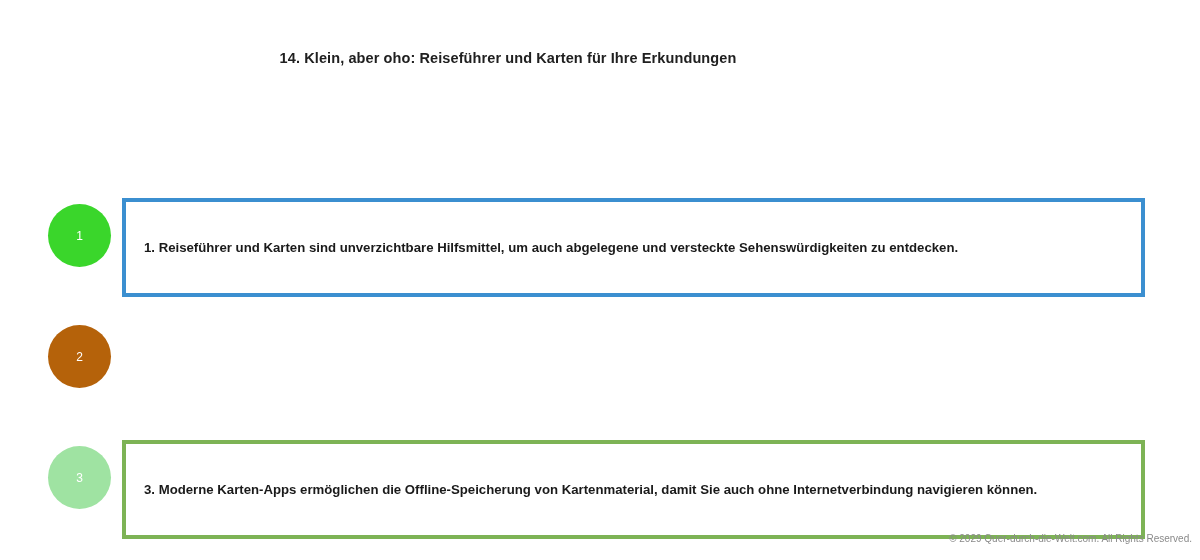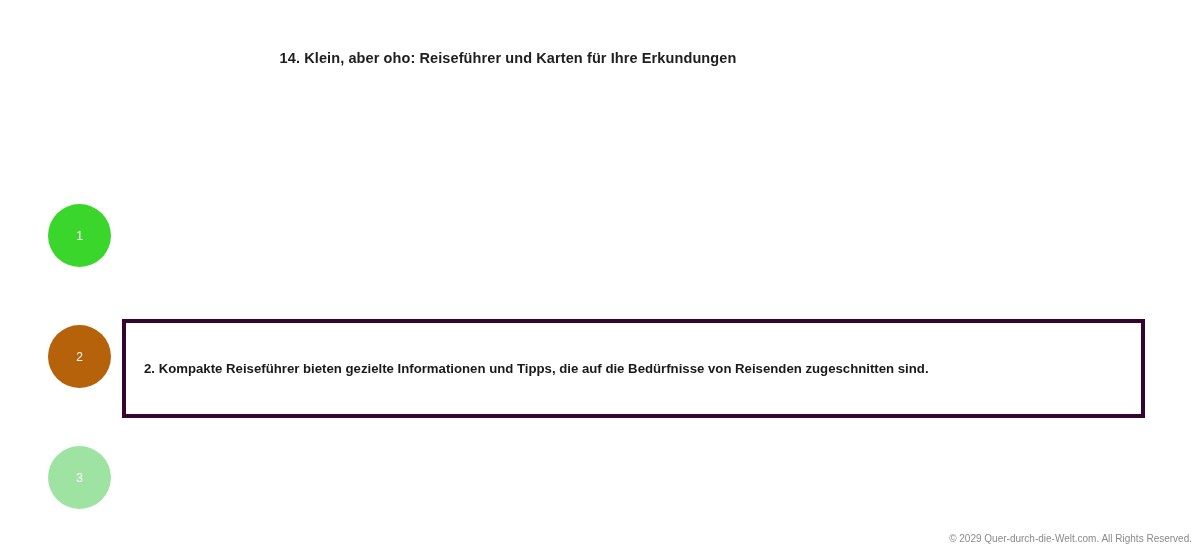--- a/index.html
+++ b/index.html
@@ -80,32 +80,35 @@
 <body>
 
 <div class="slide-title">14. Klein, aber oho: Reiseführer und Karten für Ihre Erkundungen</div>
 
 <div class="rows">
 
   <div class="row">
     <div class="bullet" style="background: rgb(58, 214, 43);">
       <span>1</span>
     </div>
+    <div class="card" style="border: 4px solid rgb(59, 143, 208);">
+      <div class="card-text">1. Reiseführer und Karten sind unverzichtbare Hilfsmittel, um auch abgelegene und versteckte Sehenswürdigkeiten zu entdecken.</div>
+    </div>
   </div>
 
   <div class="row">
     <div class="bullet" style="background: rgb(181, 98, 10);">
       <span>2</span>
     </div>
-    <div class="card" style="border: 4px solid rgb(53, 5, 47);">
-      <div class="card-text">2. Kompakte Reiseführer bieten gezielte Informationen und Tipps, die auf die Bedürfnisse von Reisenden zugeschnitten sind.</div>
-    </div>
   </div>
 
   <div class="row">
     <div class="bullet" style="background: rgb(159, 227, 162);">
       <span>3</span>
+    </div>
+    <div class="card" style="border: 4px solid rgb(125, 179, 85);">
+      <div class="card-text">3. Moderne Karten-Apps ermöglichen die Offline-Speicherung von Kartenmaterial, damit Sie auch ohne Internetverbindung navigieren können.</div>
     </div>
   </div>
 
 </div>
 
 <div class="footer">© 2029 Quer-durch-die-Welt.com. All Rights Reserved.</div>
 
 </body></html>

